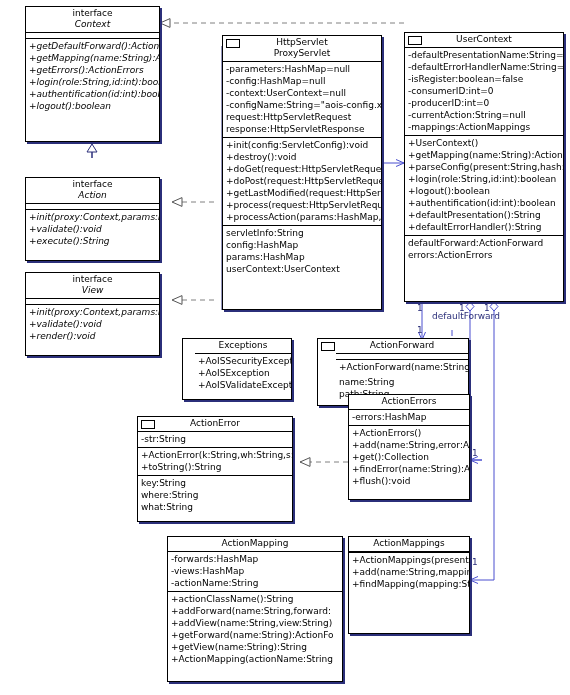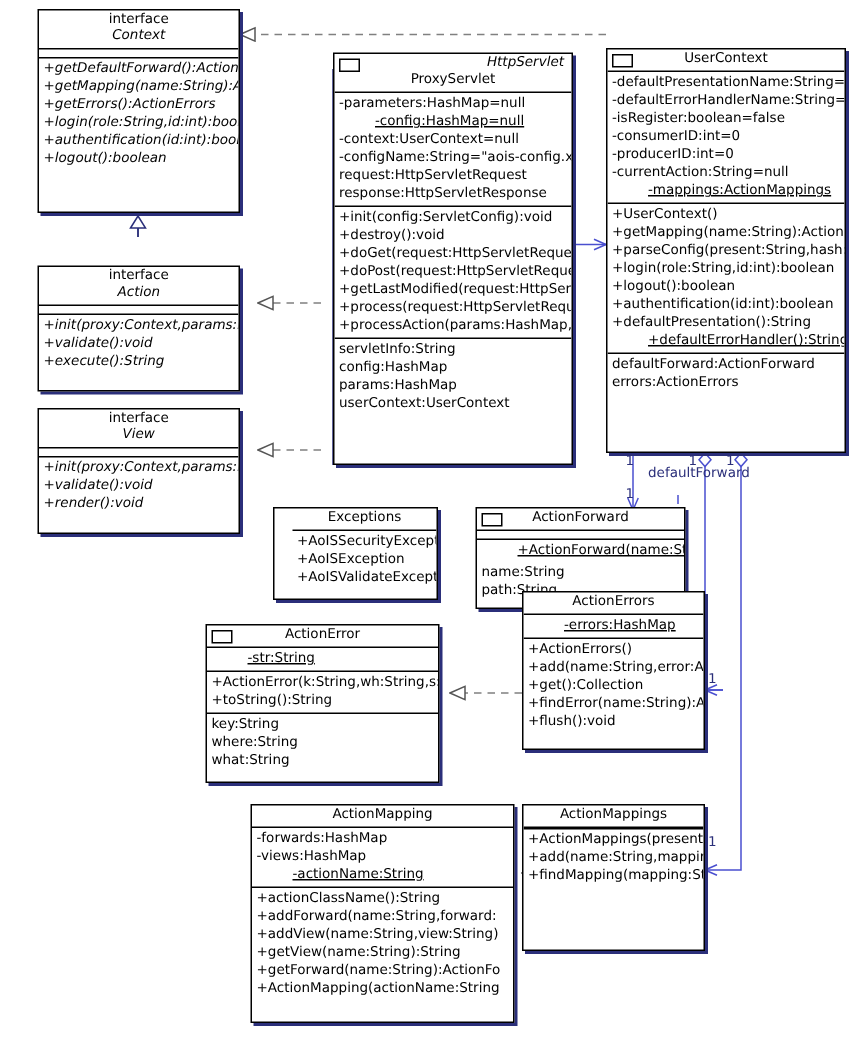--- a/index.html
+++ b/index.html
@@ -23,31 +23,31 @@
   }
   .hdr{
     padding:1px 3px 2px 3px;
     text-align:center;
     line-height:11px;
   }
   .stereo{display:block;font-size:9px;font-style:normal;}
   .cname{display:block;font-weight:normal;font-size:9px;}
   .cname.ital{font-style:italic;}
   .owner{
-    display:block;text-align:right;font-size:9px;font-weight:normal;
-    line-height:11px;padding:0 2px;font-style:italic;
+    display:block;font-size:9px;font-weight:normal;
+    line-height:11px;padding:0 2px;
   }
   .sep{height:0;border-top:1px solid #000;}
   .compart{padding:1px 0 2px 0;}
   .compart.empty{height:5px;padding:0;}
   .row{
     white-space:nowrap;line-height:12px;height:12px;
     padding:0 2px 0 3px;overflow:hidden;text-overflow:clip;
   }
-  .row.und{text-decoration:underline;margin-left:24px;}
+  .row.und{}
 
   
   .iface .row{font-style:italic;}
 
   
   .tabicon{
     position:absolute;left:-5px;top:5px;width:12px;height:7px;
     border:1px solid #000;background:#fff;z-index:6;
   }
 
@@ -231,21 +231,21 @@
       <span class="cname">Exceptions</span>
     </div>
     <div class="sep"></div>
     <div class="compart">
       <div class="row">+AoISSecurityException</div>
       <div class="row">+AoISException</div>
       <div class="row">+AoISValidateException</div>
     </div>
   </div>
 
-  <div class="umlbox" style="left:317px;top:338px;width:140px;height:68px;">
+  <div class="umlbox" style="left:317px;top:338px;width:152px;height:68px;padding-left:18px;">
     <span class="tabicon" style="left:3px;top:3px;"></span>
     <div class="hdr">
       <span class="cname">ActionForward</span>
     </div>
     <div class="sep"></div>
     <div class="compart empty"></div>
     <div class="sep"></div>
     <div class="compart">
       <div class="row und">+ActionForward(name:String,path:S</div>
     </div>
@@ -303,22 +303,22 @@
     <div class="compart">
       <div class="row">-forwards:HashMap</div>
       <div class="row">-views:HashMap</div>
       <div class="row und">-actionName:String</div>
     </div>
     <div class="sep"></div>
     <div class="compart">
       <div class="row">+actionClassName():String</div>
       <div class="row">+addForward(name:String,forward:</div>
       <div class="row">+addView(name:String,view:String)</div>
+      <div class="row">+getForward(name:String):ActionFo</div>
       <div class="row">+getView(name:String):String</div>
-      <div class="row">+getForward(name:String):ActionFo</div>
       <div class="row">+ActionMapping(actionName:String</div>
     </div>
   </div>
 
   <div class="umlbox" style="left:348px;top:536px;width:122px;height:98px;">
     <div class="hdr">
       <span class="cname">ActionMappings</span>
     </div>
     <div class="sep"></div>
     <div class="sep"></div>

